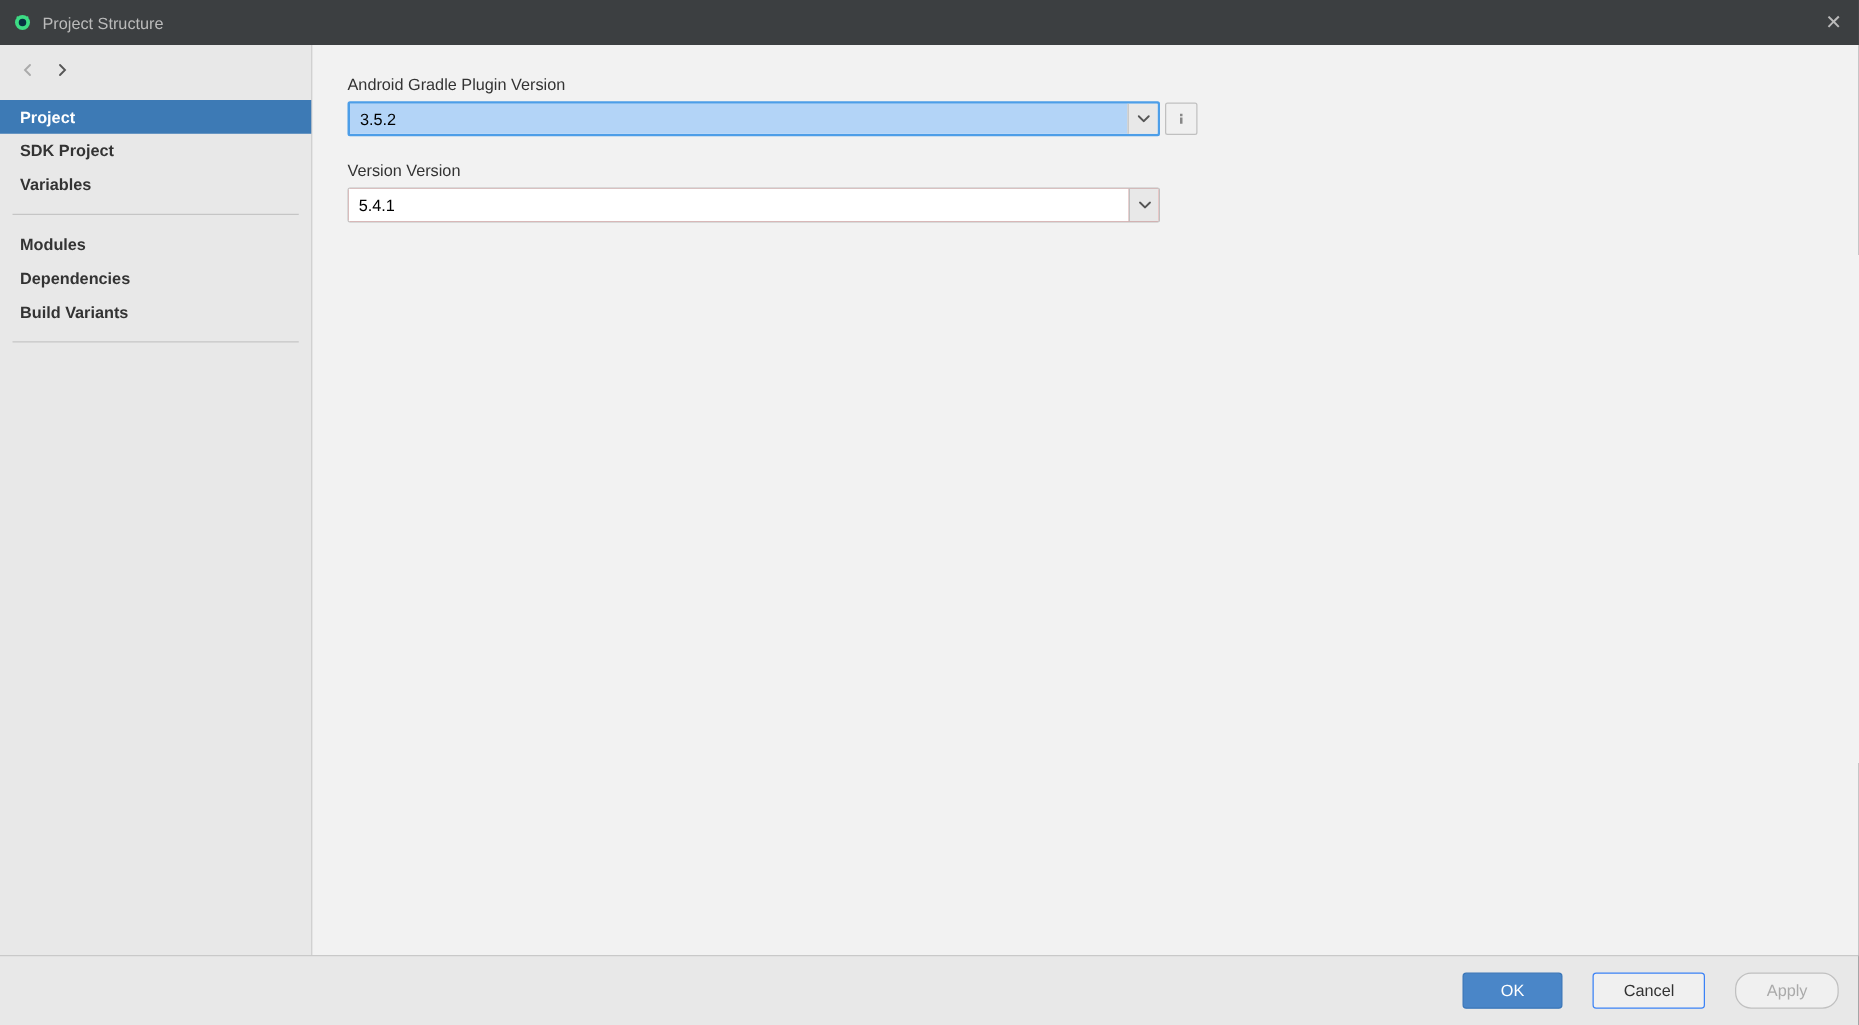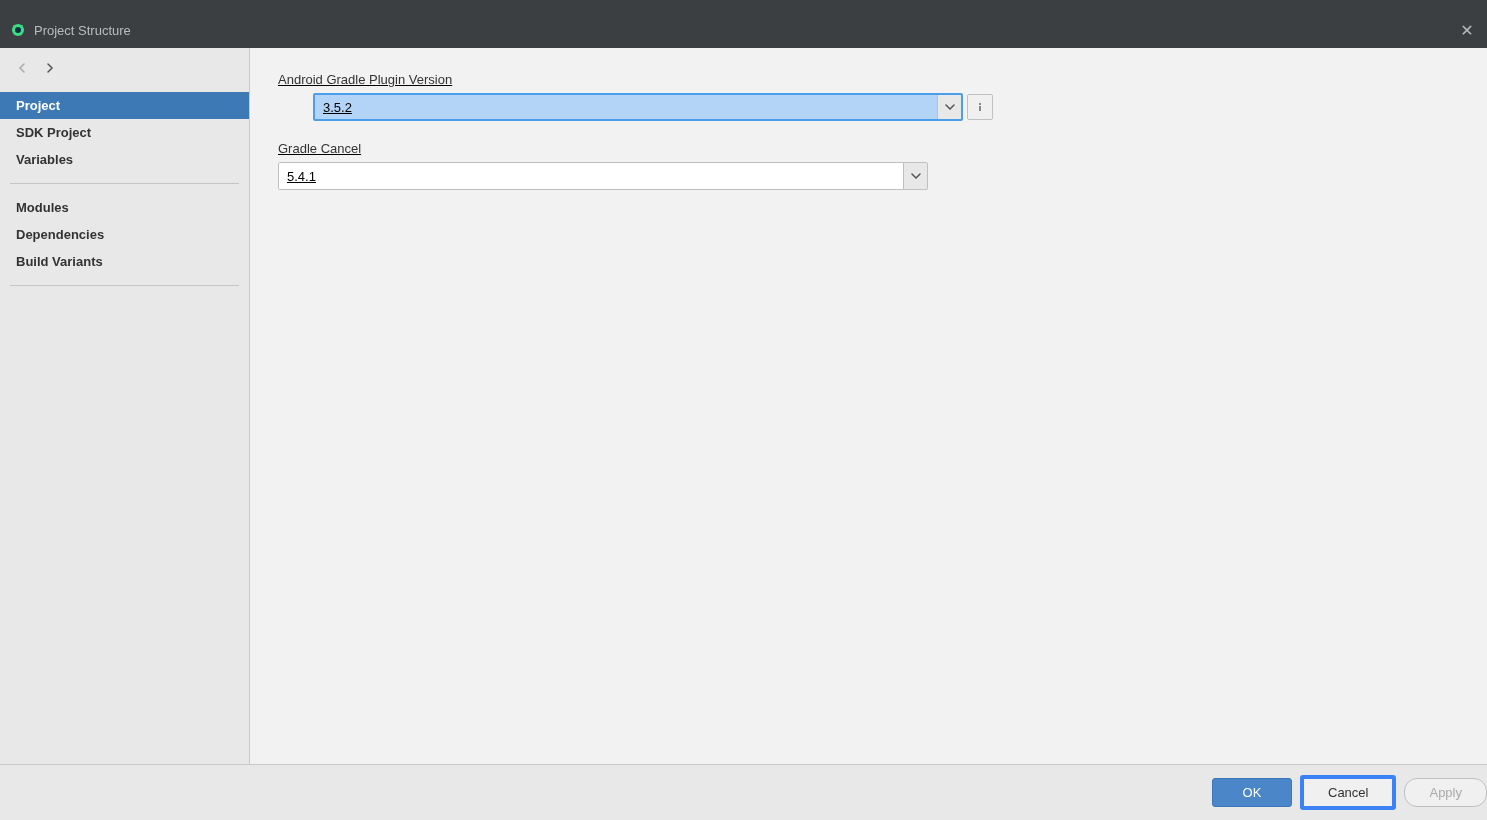--- a/index.html
+++ b/index.html
@@ -25,21 +25,20 @@
     }
 
     .title-bar {
       background: #3c3f41;
       display: flex;
       align-items: center;
       justify-content: space-between;
       padding: 6px 10px;
       height: 36px;
       flex-shrink: 0;
-      margin-top: 12px;
     }
 
     .title-bar-left {
       display: flex;
       align-items: center;
       gap: 8px;
     }
 
     .title-icon {
       width: 16px;
@@ -149,21 +148,20 @@
       justify-content: center;
       font-size: 11px;
     }
 
     
     .main-content {
       flex: 1;
       background: #f2f2f2;
       padding: 24px 28px;
       overflow-y: auto;
-      text-decoration: underline;
     }
 
     .field-label {
       font-size: 13px;
       color: #333;
       margin-bottom: 6px;
       font-weight: normal;
     }
 
     .field-group {
@@ -177,21 +175,20 @@
     }
 
     .combo-box {
       display: flex;
       align-items: center;
       background: #ffffff;
       border: 1px solid #7aa6d5;
       border-radius: 2px;
       height: 28px;
       width: 650px;
-      margin-left: 35px;
     }
 
     .combo-box.selected {
       border: 2px solid #4d9ee8;
     }
 
     .combo-input {
       flex: 1;
       background: #b3d4f7;
       border: none;
@@ -258,43 +255,43 @@
       border-radius: 2px;
       cursor: pointer;
       font-size: 14px;
     }
 
     
     .dialog-footer {
       display: flex;
       align-items: center;
       justify-content: flex-end;
-      padding: 10px 0;
+      padding: 10px 16px;
       background: #e8e8e8;
       border-top: 1px solid #c9c9c9;
-      gap: 8px;
+      gap: 24px;
       height: 56px;
       flex-shrink: 0;
     }
 
     .btn-ok {
       background: #4a86c8;
       color: white;
       border: 1px solid #3a76b8;
       border-radius: 3px;
       padding: 6px 24px;
       font-size: 13px;
       cursor: pointer;
       min-width: 80px;
     }
 
     .btn-cancel {
       background: #f0f0f0;
       color: #333;
-      border: 4px solid #3b82f6;
+      border: 1px solid #3b82f6;
       border-radius: 3px;
       padding: 6px 24px;
       font-size: 13px;
       cursor: pointer;
       min-width: 80px;
     }
 
     .btn-apply {
       background: #f0f0f0;
       color: #aaa;
@@ -391,21 +388,21 @@
           <div class="icon-btn">
             <svg width="14" height="14" viewBox="0 0 14 14">
               <rect x="6" y="3" width="2" height="2" fill="#888"></rect>
               <rect x="6" y="6" width="2" height="5" fill="#888"></rect>
             </svg>
           </div>
         </div>
       </div>
 
       <div class="field-group">
-        <div class="field-label">Gradle Cancel</div>
+        <div class="field-label">Version Version</div>
         <div class="combo-row">
           <div class="combo-box2">
             <input class="combo-input2" type="text" value="5.4.1" style="">
             <div class="combo-arrow2">
               <svg width="10" height="6" viewBox="0 0 10 6">
                   <path d="M1 1l4 4 4-4" stroke="#555" stroke-width="1.5" fill="none" stroke-linecap="round"></path>
                 </svg>
             </div>
           </div>
         </div>

